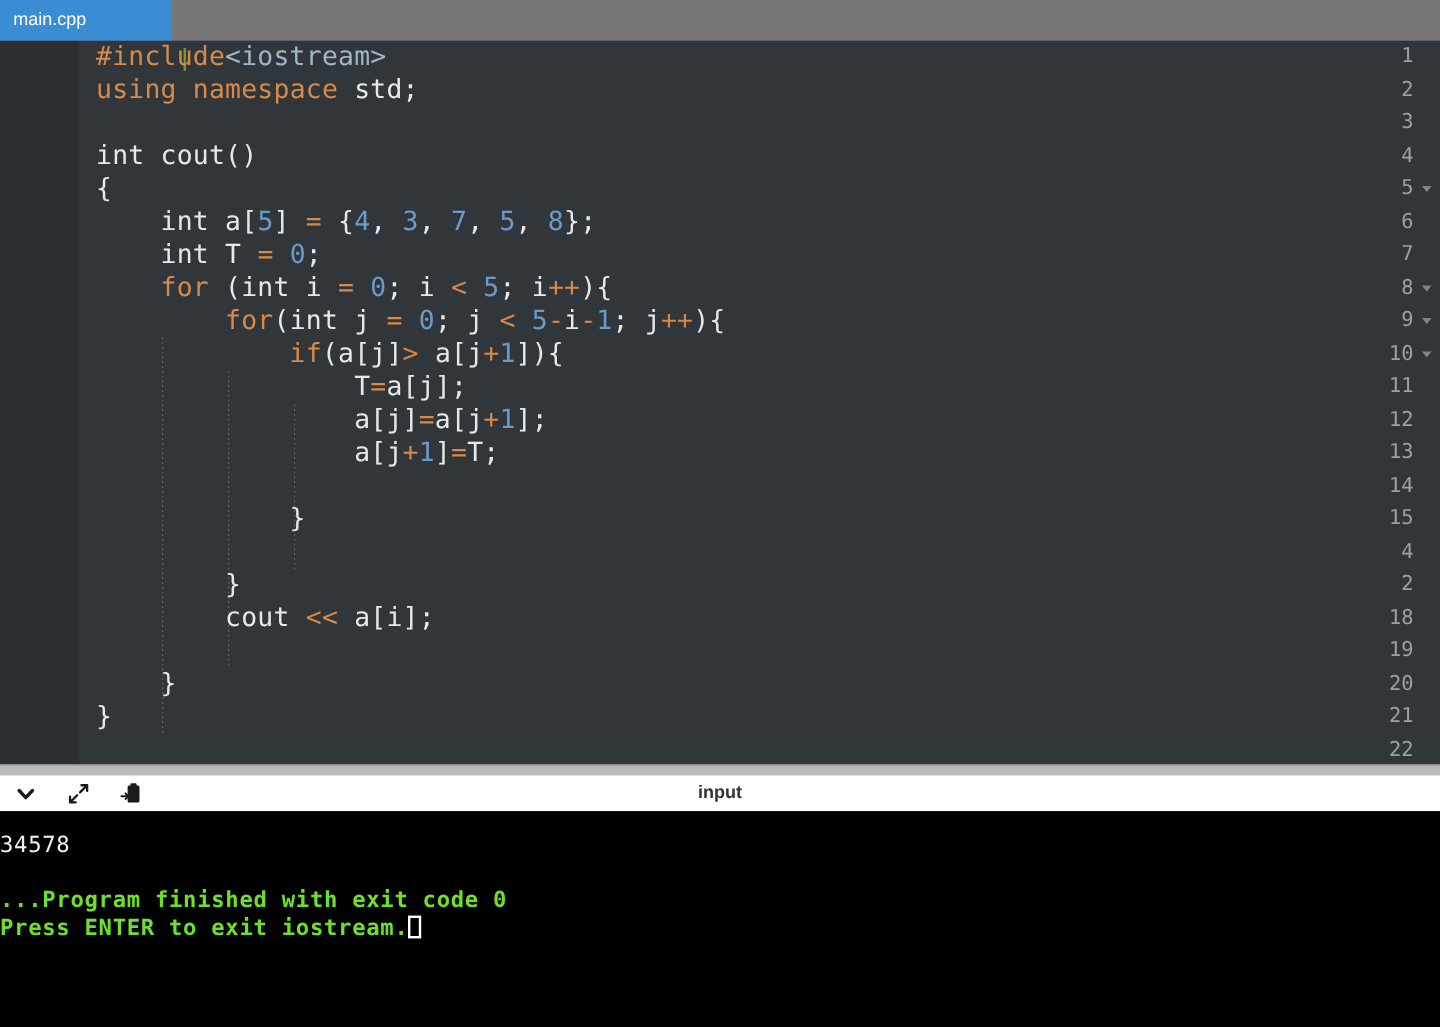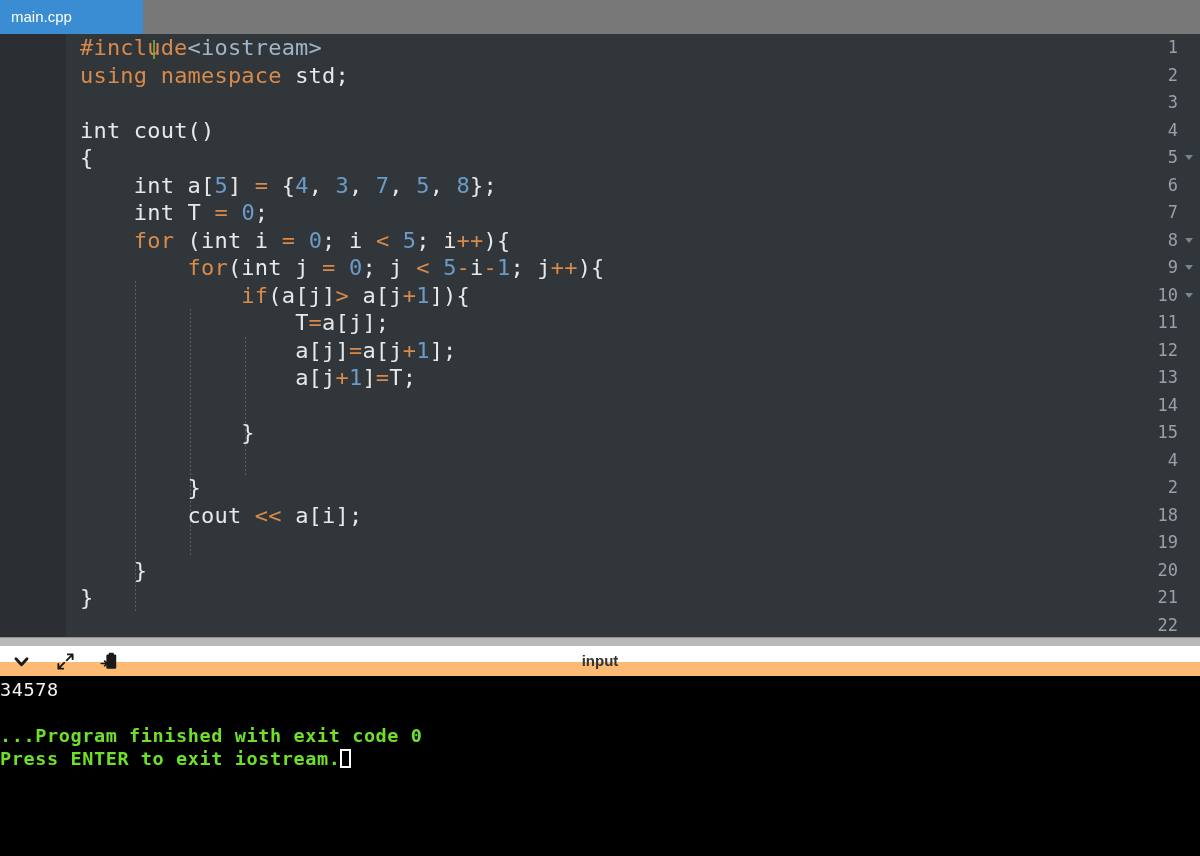--- a/index.html
+++ b/index.html
@@ -10,21 +10,21 @@
   body {
     width: 1200px;
     height: 856px;
     overflow: hidden;
     font-family: "Liberation Sans", sans-serif;
   }
   .app {
     position: relative;
     width: 1200px;
     height: 856px;
-    background: #fdba74;
+    background: #6d28d9;
   }
 
   
   .top-strip {
     position: absolute;
     top: 0; left: 0;
     width: 1200px; height: 5px;
     background: #787878;
   }
   .top-strip .orange-a {
@@ -142,21 +142,21 @@
     width: 1200px; height: 9px;
     background: #b9b9b9;
     border-top: 1px solid #8f8f8f;
     box-sizing: border-box;
   }
 
   
   .console-toolbar {
     position: absolute;
     top: 646px; left: 0;
-    width: 1200px; height: 16px;
+    width: 1200px; height: 30px;
     background: #ffffff;
   }
   .tb-icon {
     position: absolute;
     top: 0; height: 30px;
     width: 34px;
     display: flex;
     align-items: center;
     justify-content: center;
   }
@@ -173,21 +173,21 @@
     font-weight: bold;
     color: #333333;
   }
 
   
   .console {
     position: absolute;
     top: 676px; left: 0;
     width: 1200px; height: 180px;
     background: #000000;
-    padding: 2px 0 0 0;
+    padding: 17px 0 0 0;
     box-sizing: border-box;
   }
   .con-line {
     font-family: "DejaVu Sans Mono", monospace;
     font-size: 18.5px;
     line-height: 23px;
     white-space: pre;
     padding-left: 0px;
     letter-spacing: 0.6px;
   }

